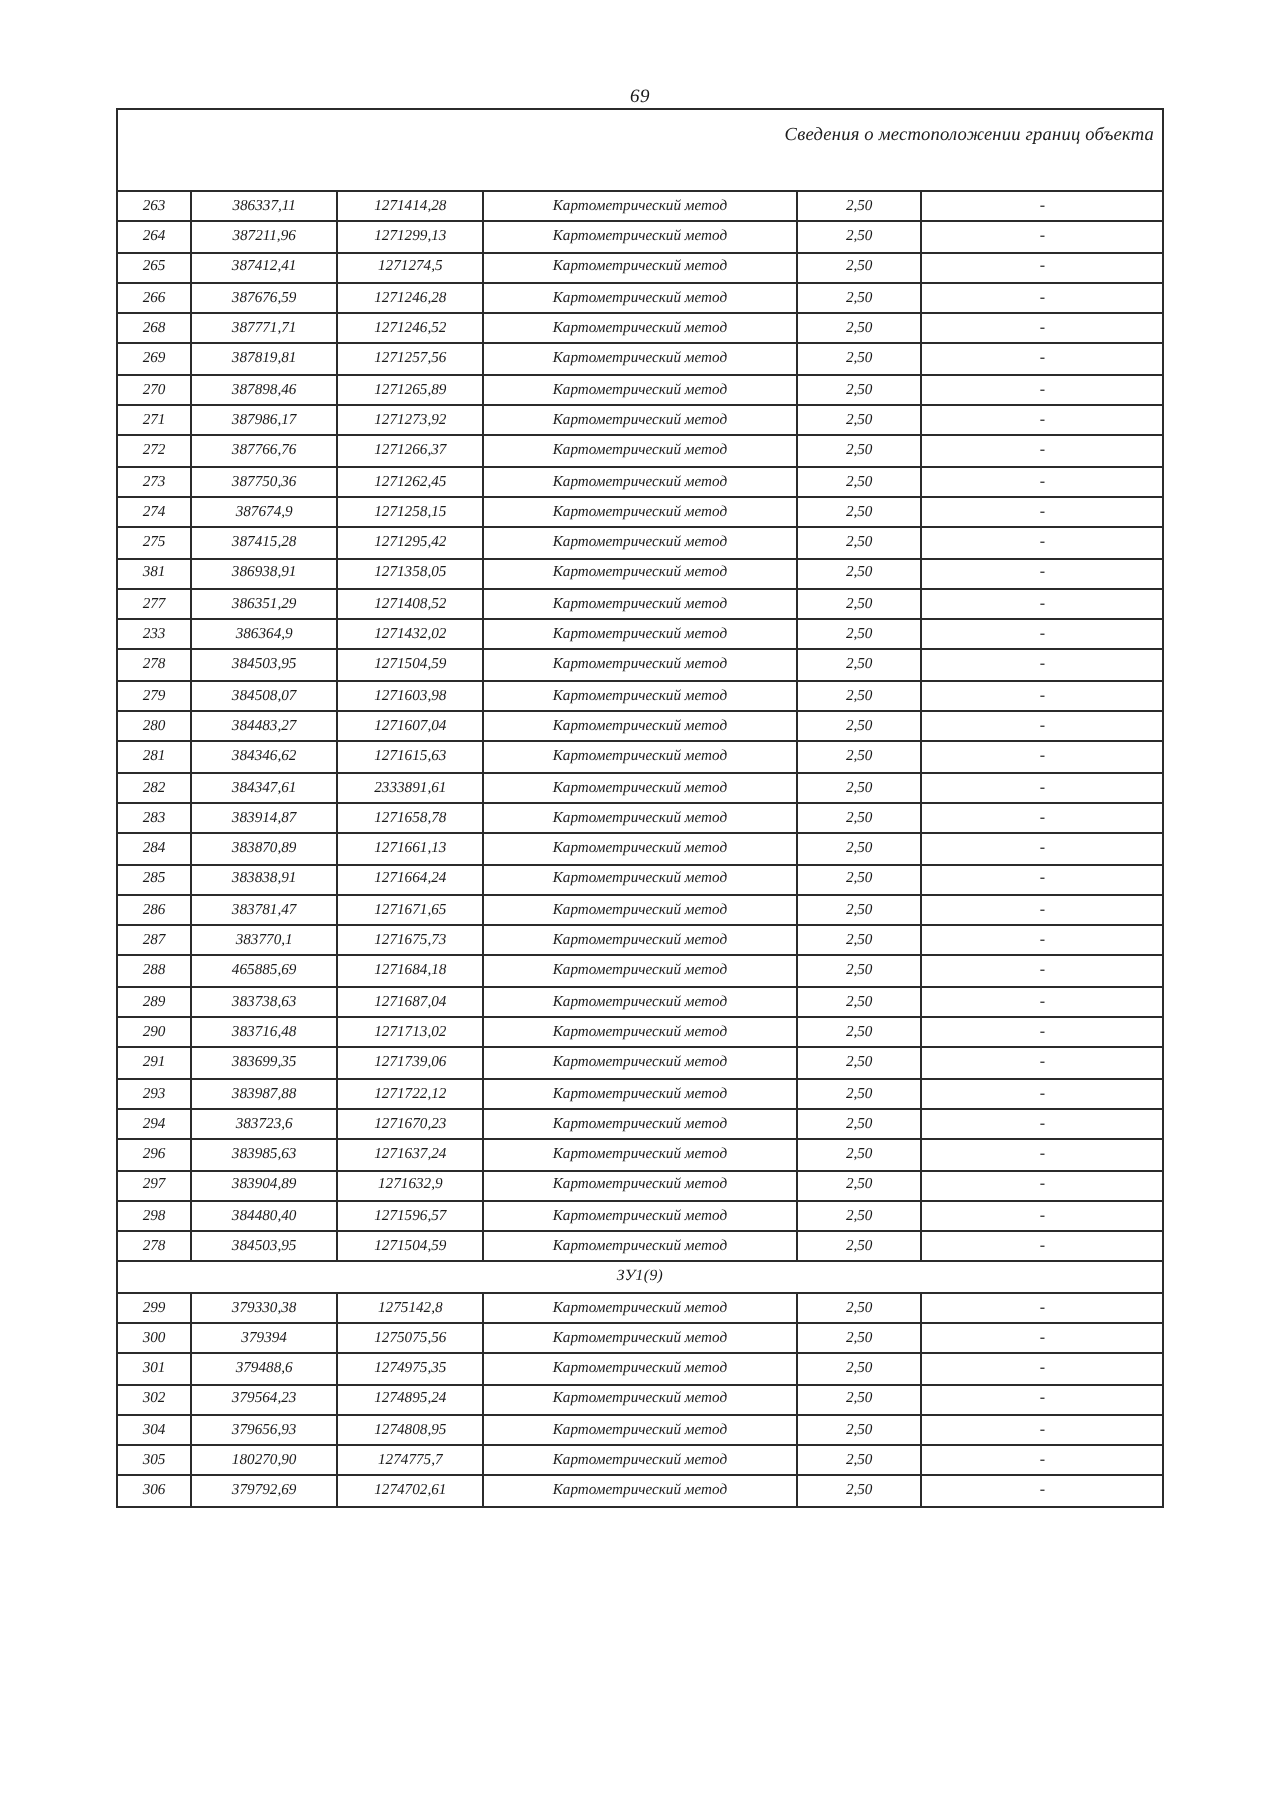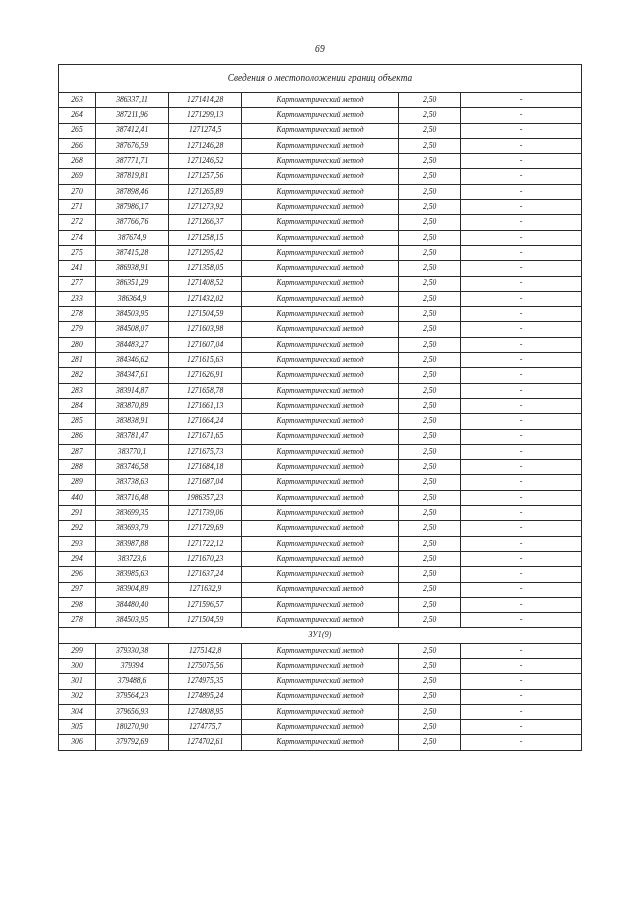--- a/index.html
+++ b/index.html
@@ -19,33 +19,32 @@
     height: 905px;
     box-sizing: border-box;
     padding: 0;
     position: relative;
   }
   .page-number {
     text-align: center;
     font-size: 9.5px;
     font-style: italic;
     margin-top: 44px;
-    margin-bottom: 10px;
     letter-spacing: 0.3px;
   }
   .doc-frame {
     margin: 0 58px 0 58px;
     border: 1px solid #2b2b2b;
     box-sizing: border-box;
   }
   .doc-title {
-    text-align: center;
+    text-align: right;
     font-size: 9.3px;
     font-style: italic;
-    padding: 8px 4px 9px 4px;
+    padding: 8px 4px 22px 4px;
     border-bottom: 1px solid #2b2b2b;
     letter-spacing: 0.1px;
   }
   table.coords {
     width: 100%;
     border-collapse: collapse;
     table-layout: fixed;
     font-size: 7.6px;
     font-style: italic;
   }
@@ -170,37 +169,45 @@
           </tr>
           <tr>
             <td>272</td>
             <td>387766,76</td>
             <td>1271266,37</td>
             <td>Картометрический метод</td>
             <td>2,50</td>
             <td class="note-dash">-</td>
           </tr>
           <tr>
+            <td>273</td>
+            <td>387750,36</td>
+            <td>1271262,45</td>
+            <td>Картометрический метод</td>
+            <td>2,50</td>
+            <td class="note-dash">-</td>
+          </tr>
+          <tr>
             <td>274</td>
             <td>387674,9</td>
             <td>1271258,15</td>
             <td>Картометрический метод</td>
             <td>2,50</td>
             <td class="note-dash">-</td>
           </tr>
           <tr>
             <td>275</td>
             <td>387415,28</td>
             <td>1271295,42</td>
             <td>Картометрический метод</td>
             <td>2,50</td>
             <td class="note-dash">-</td>
           </tr>
           <tr>
-            <td>241</td>
+            <td>381</td>
             <td>386938,91</td>
             <td>1271358,05</td>
             <td>Картометрический метод</td>
             <td>2,50</td>
             <td class="note-dash">-</td>
           </tr>
           <tr>
             <td>277</td>
             <td>386351,29</td>
             <td>1271408,52</td>
@@ -244,21 +251,21 @@
             <td>281</td>
             <td>384346,62</td>
             <td>1271615,63</td>
             <td>Картометрический метод</td>
             <td>2,50</td>
             <td class="note-dash">-</td>
           </tr>
           <tr>
             <td>282</td>
             <td>384347,61</td>
-            <td>1271626,91</td>
+            <td>2333891,61</td>
             <td>Картометрический метод</td>
             <td>2,50</td>
             <td class="note-dash">-</td>
           </tr>
           <tr>
             <td>283</td>
             <td>383914,87</td>
             <td>1271658,78</td>
             <td>Картометрический метод</td>
             <td>2,50</td>
@@ -291,59 +298,51 @@
           <tr>
             <td>287</td>
             <td>383770,1</td>
             <td>1271675,73</td>
             <td>Картометрический метод</td>
             <td>2,50</td>
             <td class="note-dash">-</td>
           </tr>
           <tr>
             <td>288</td>
-            <td>383746,58</td>
+            <td>465885,69</td>
             <td>1271684,18</td>
             <td>Картометрический метод</td>
             <td>2,50</td>
             <td class="note-dash">-</td>
           </tr>
           <tr>
             <td>289</td>
             <td>383738,63</td>
             <td>1271687,04</td>
             <td>Картометрический метод</td>
             <td>2,50</td>
             <td class="note-dash">-</td>
           </tr>
           <tr>
-            <td>440</td>
+            <td>290</td>
             <td>383716,48</td>
-            <td>1986357,23</td>
+            <td>1271713,02</td>
             <td>Картометрический метод</td>
             <td>2,50</td>
             <td class="note-dash">-</td>
           </tr>
           <tr>
             <td>291</td>
             <td>383699,35</td>
             <td>1271739,06</td>
             <td>Картометрический метод</td>
             <td>2,50</td>
             <td class="note-dash">-</td>
           </tr>
           <tr>
-            <td>292</td>
-            <td>383693,79</td>
-            <td>1271729,69</td>
-            <td>Картометрический метод</td>
-            <td>2,50</td>
-            <td class="note-dash">-</td>
-          </tr>
-          <tr>
             <td>293</td>
             <td>383987,88</td>
             <td>1271722,12</td>
             <td>Картометрический метод</td>
             <td>2,50</td>
             <td class="note-dash">-</td>
           </tr>
           <tr>
             <td>294</td>
             <td>383723,6</td>

